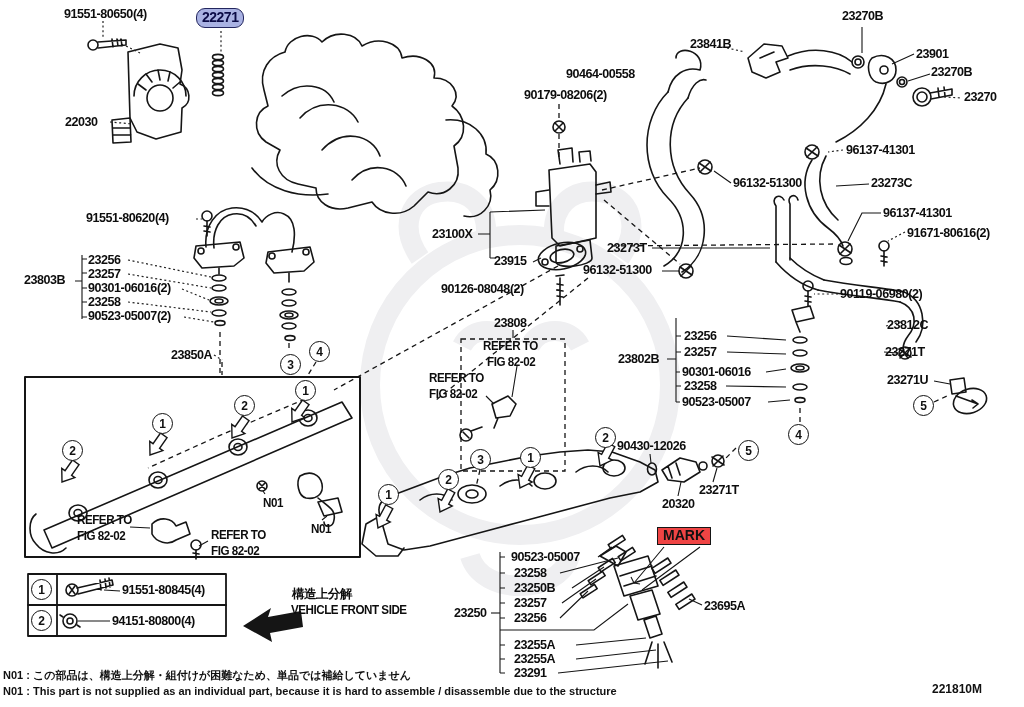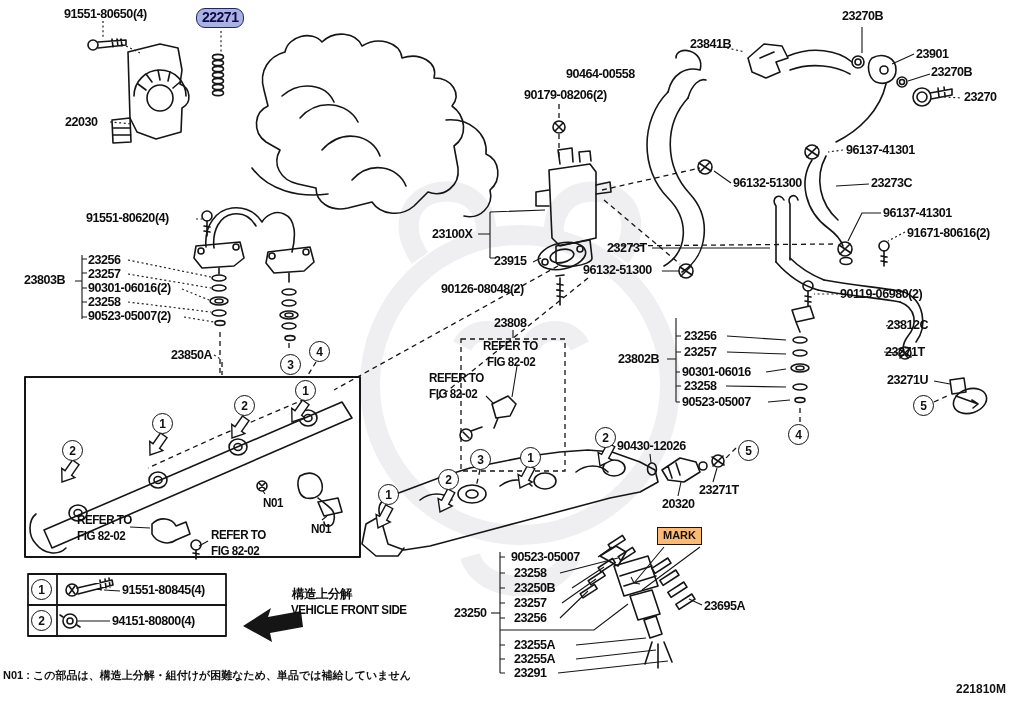--- a/index.html
+++ b/index.html
@@ -11,21 +11,21 @@
   .dash{stroke:#151515;fill:none;stroke-width:1.3;stroke-dasharray:5 4;}
   .dot{stroke:#222;fill:none;stroke-width:1.2;stroke-dasharray:2 2.6;}
   .fillb{fill:#151515;stroke:none;}
   .wm{stroke:#efeff1;fill:none;}
   .lbl{position:absolute;font-weight:700;font-size:13.5px;letter-spacing:-0.5px;color:#0d0d0d;
        white-space:nowrap;transform:scaleX(.93);transform-origin:left top;line-height:14px;}
   .sm{font-size:12.5px;}
   .hl{position:absolute;background:#a9b2e3;border:1.6px solid #23265e;color:#0b0b46;
       padding:1px 5px 2px 5px;font-weight:700;font-size:14px;letter-spacing:-0.5px;line-height:15px;}
   .mark{position:absolute;border:1.6px solid #151515;color:#111;padding:0 5px 1px 5px;
-        font-weight:700;font-size:11px;line-height:15px;background:#fdba74;}
+        font-weight:700;font-size:14px;line-height:15px;background:#ef4444;}
   .co{position:absolute;width:21px;height:21px;border:1.7px solid #111;border-radius:50%;
       box-sizing:border-box;display:flex;align-items:center;justify-content:center;
       font-weight:700;font-size:12px;color:#111;background:#fff;line-height:1;}
   .note{position:absolute;font-weight:700;font-size:11px;color:#111;white-space:nowrap;line-height:13px;}
   .code{position:absolute;font-weight:700;font-size:12px;color:#111;}
 </style>
 </head>
 <body>
 
 <div class="stage">
@@ -391,15 +391,16 @@
 
 <div class="co" style="left:31px;top:579px;">1</div>
 <div class="co" style="left:31px;top:610px;">2</div>
 <div class="lbl" style="left:122px;top:583px;">91551-80845(4)</div>
 <div class="lbl" style="left:112px;top:614px;">94151-80800(4)</div>
 
 <div class="lbl sm" style="left:292px;top:587px;transform:none;">構造上分解</div>
 <div class="lbl sm" style="left:291px;top:603px;">VEHICLE FRONT SIDE</div>
 
 <div class="note" style="left:3px;top:669px;">N01 : この部品は、構造上分解・組付けが困難なため、単品では補給していません</div>
-<div class="code" style="left:956px;top:682px;">221810M</div>
+<div class="note" style="left:3px;top:685px;">N01 : This part is not supplied as an individual part, because it is hard to assemble / disassemble due to the structure</div>
+<div class="code" style="left:932px;top:682px;">221810M</div>
 
 </div>
 
 </body></html>

